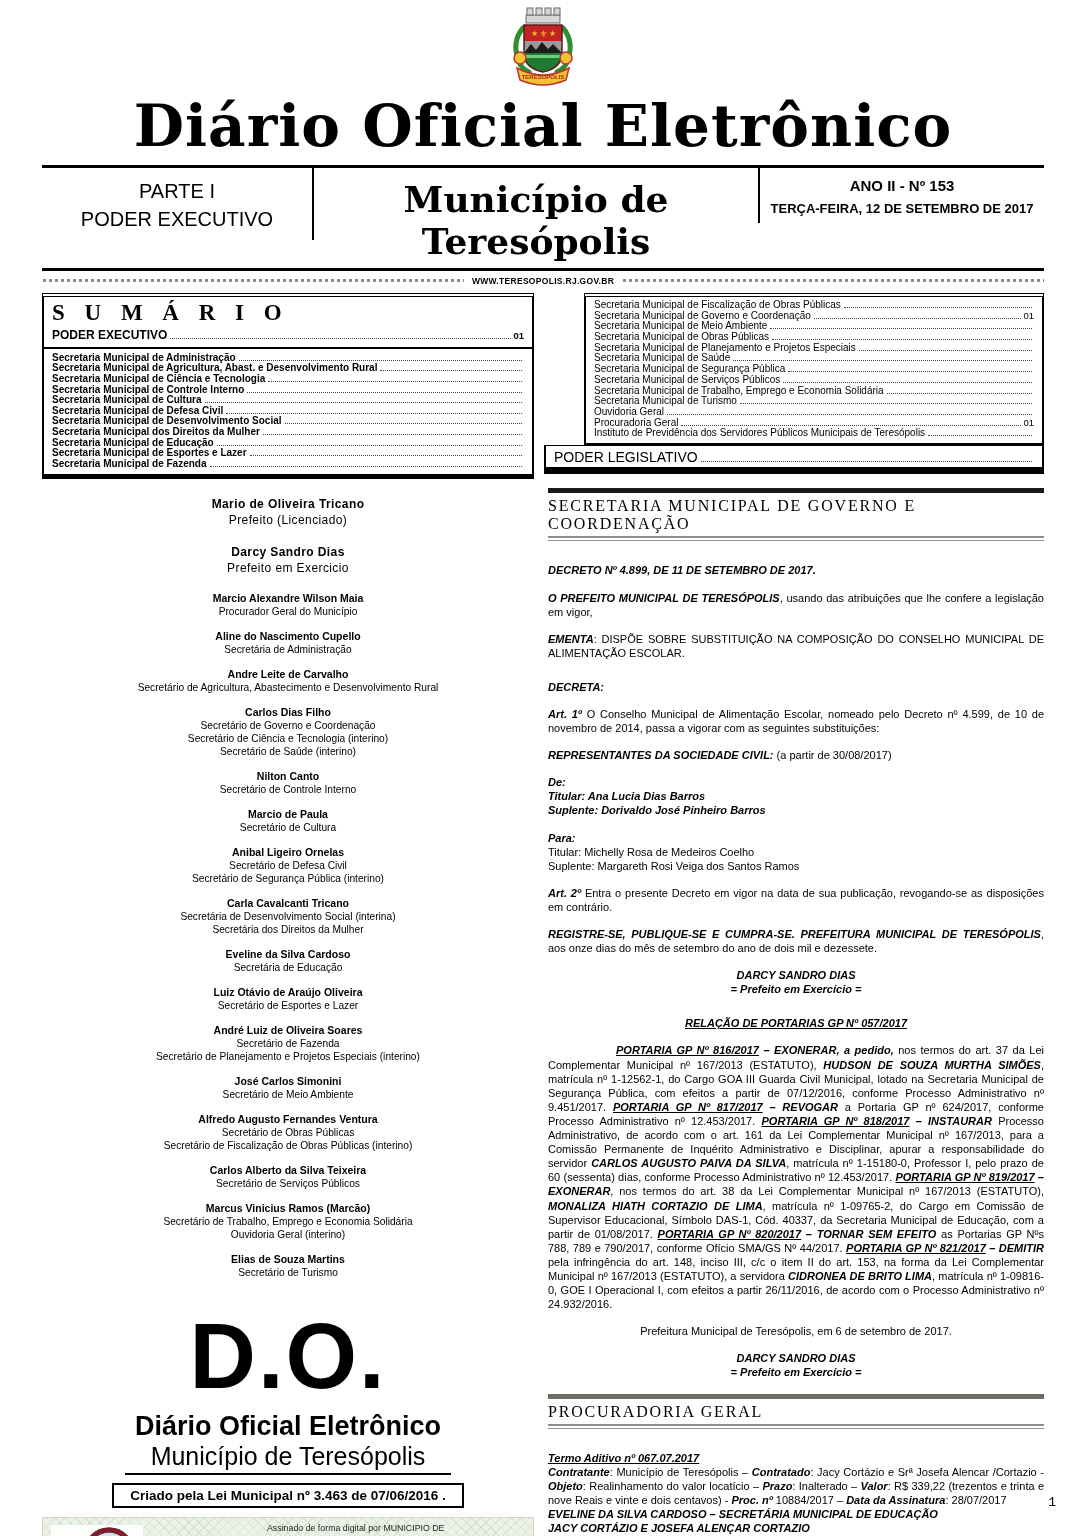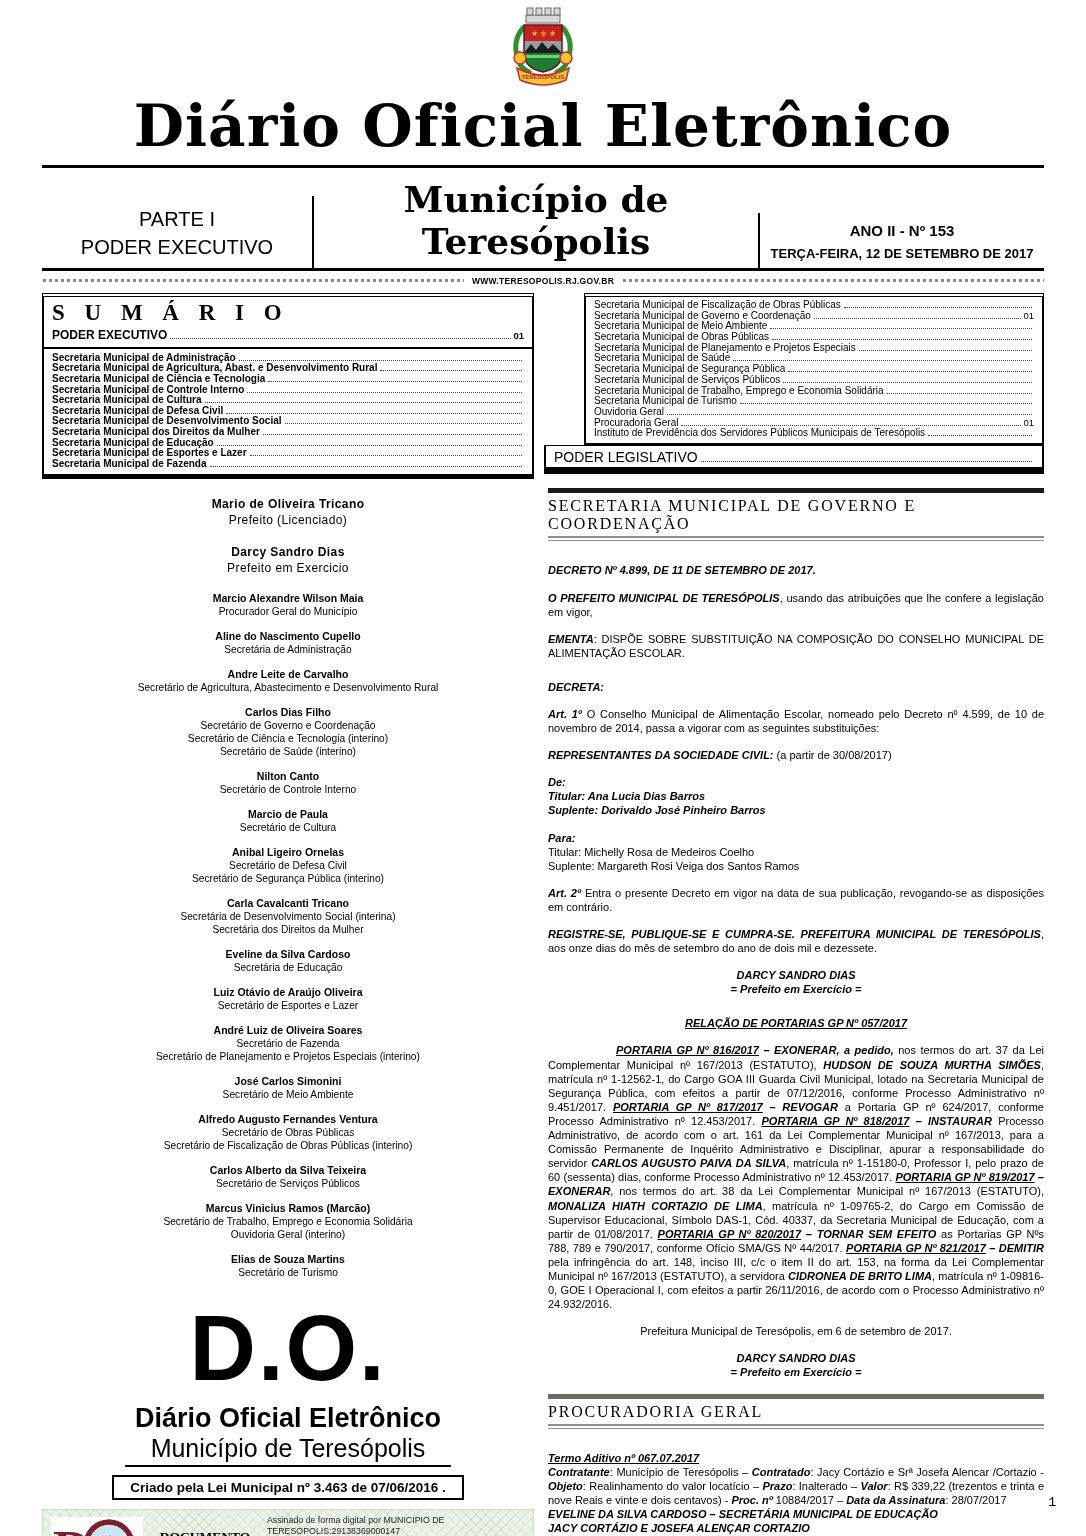--- a/index.html
+++ b/index.html
@@ -11,21 +11,21 @@
   .content { margin:0 42px; }
 
   
   .crest { display:block; margin:2px auto 0; }
   .masthead {
     font-family:"DejaVu Serif", serif; font-weight:bold;
     font-size:58px; line-height:1.05; text-align:center; letter-spacing:1px;
     margin-top:2px;
   }
   .rule-top { border-top:3px solid #000; margin-top:8px; }
-  .header-bar { display:flex; align-items:flex-end; border-bottom:3px solid #000; }
+  .header-bar { display:flex; align-items:flex-start; border-bottom:3px solid #000; }
   .hb-left {
     width:272px; border-right:2px solid #000; text-align:center;
     font-size:20px; line-height:1.4; padding:9px 4px 7px;
   }
   .hb-center {
     flex:1; text-align:center; font-family:"DejaVu Serif", serif; font-weight:bold;
     font-size:36px; padding:10px 4px 6px;
   }
   .hb-right {
     width:286px; border-left:2px solid #000; text-align:center;
@@ -86,21 +86,21 @@
   .rp.indent { text-indent:68px; }
   .mt-lg { margin-top:20px; }
   .mt-md { margin-top:8px; }
   .mb-0 { margin-bottom:0; }
   .mb-lg { margin-bottom:26px; }
   .b { font-weight:bold;font-style:italic; }
   .u { text-decoration:underline; }
   .sec-gap { margin-top:14px; }
 
   
-  .do-block { text-align:center; margin-top:26px; }
+  .do-block { text-align:center; margin-top:34px; }
   .do-big { font-weight:bold; font-size:92px; line-height:.95; letter-spacing:2px; }
   .do-line1 { font-weight:bold; font-size:27px; margin-top:10px; }
   .do-line2 { font-size:25px; display:inline-block; border-bottom:2px solid #000; padding:0 26px 2px; }
   .do-created {
     display:inline-block; border:2px solid #000; padding:3px 16px;
     font-weight:bold; font-size:13.5px; margin-top:8px;
   }
   .sig-strip {
     margin-top:9px; padding:5px 8px; display:flex; align-items:center; gap:10px;
     background-color:#ecf2e8;

